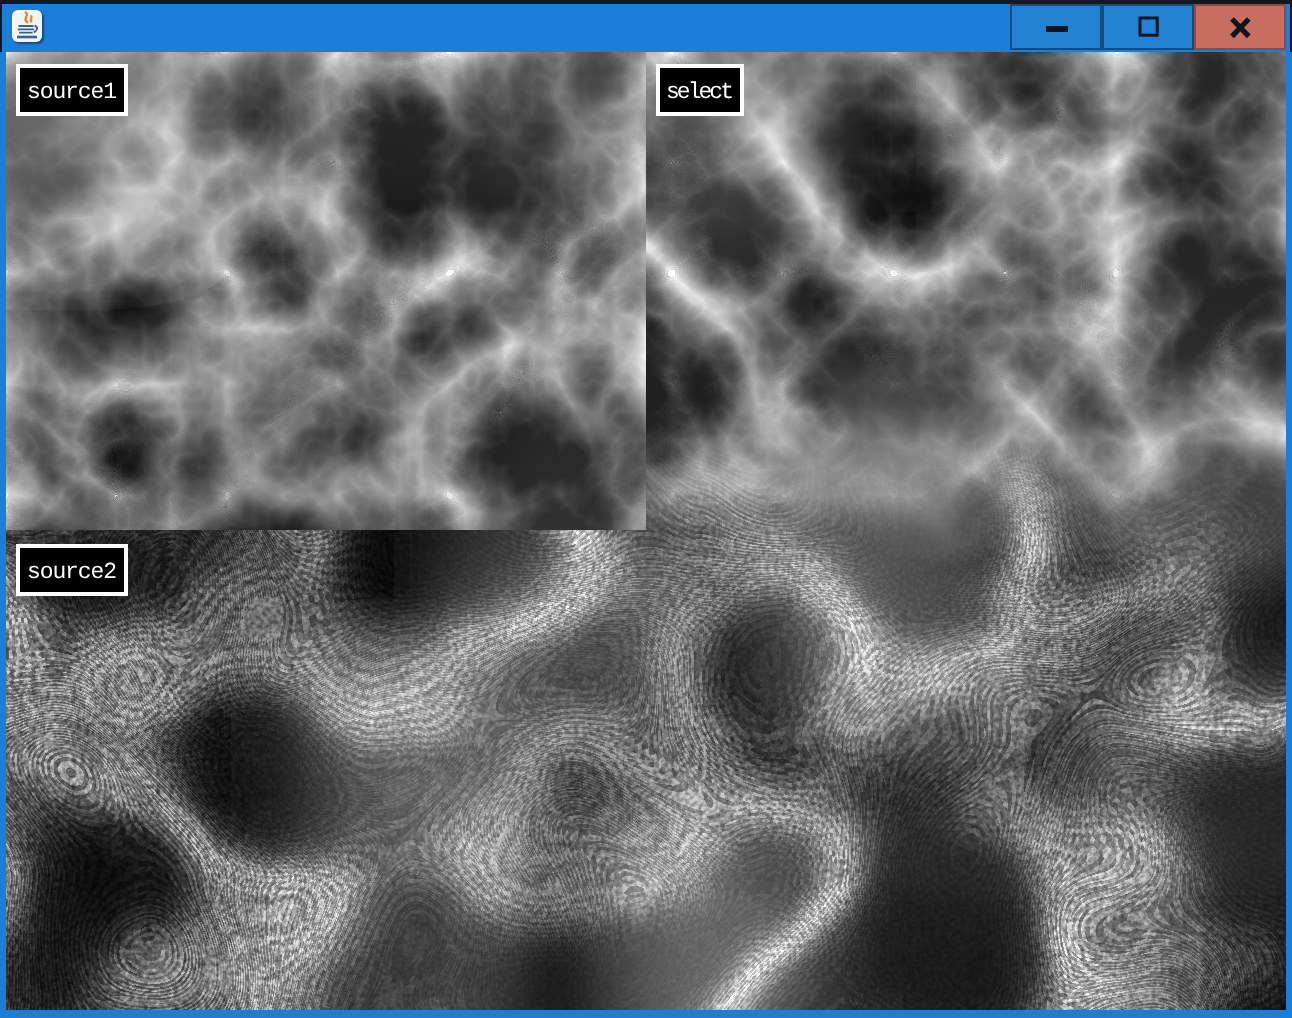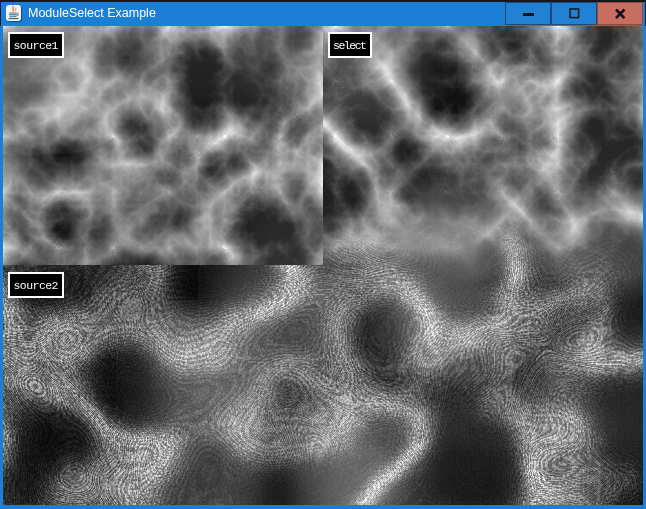--- a/index.html
+++ b/index.html
@@ -17,21 +17,20 @@
     <div style="position:absolute;right:0;top:0;width:1px;height:26px;background:#15181c;"></div>
  <div id="icon">
   <svg width="15" height="16" viewBox="0 0 30 32">
    <path d="M13 2 C19 5.5 9 8.5 16 12.5" stroke="#e8871e" stroke-width="2.6" fill="none"></path>
    <path d="M18.5 5.5 C22 7.5 16.5 9.5 20 12.2" stroke="#e8871e" stroke-width="2.0" fill="none"></path>
    <path d="M6.5 16 h15 M5.8 19.4 h16.4 M7 22.6 h13.6" stroke="#36648b" stroke-width="1.9" fill="none"></path>
    <path d="M22.6 15.4 q5.4 3.2 -0.8 7" stroke="#36648b" stroke-width="1.9" fill="none"></path>
    <path d="M5 27 h20" stroke="#36648b" stroke-width="2.6" fill="none"></path>
   </svg>
  </div>
- <div id="title">ModuleSelect Example</div>
  <div id="bmin" class="btn"><svg width="44" height="21">
         <rect x="17" y="10" width="11" height="3" fill="#10161f"></rect>
       </svg></div>
  <div id="bmax" class="btn"><svg width="44" height="21">
         <rect x="18" y="6" width="8.6" height="8.6" fill="none" stroke="#10161f" stroke-width="1.5"></rect>
       </svg></div>
  <div id="bclose" class="btn"><svg width="44" height="21">
         <path d="M18 6.5 L26.4 15.2 M26.4 6.5 L18 15.2" stroke="#10141c" stroke-width="2.6"></path>
       </svg></div>
  <div id="content">

